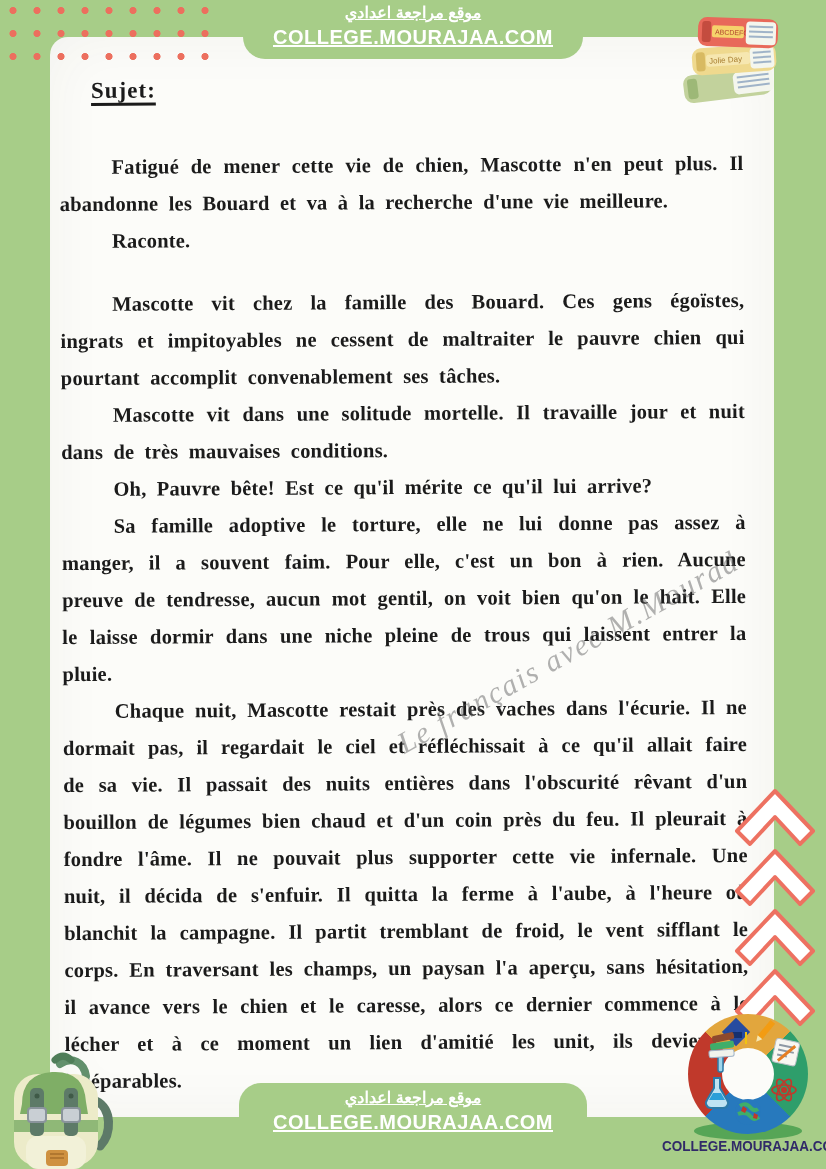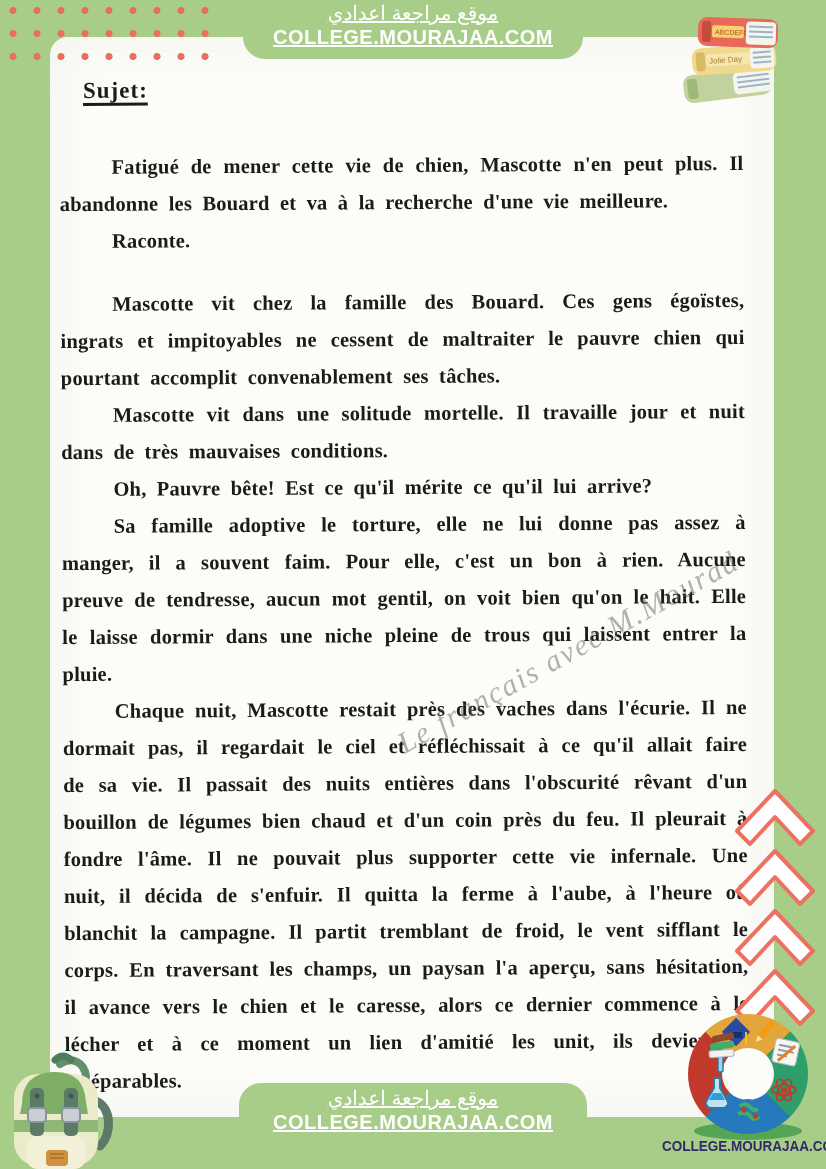--- a/index.html
+++ b/index.html
@@ -17,21 +17,21 @@
   
   .band-top{position:absolute;left:0;top:0;width:826px;height:37px;background:#a7cd88;}
   .band-bottom{position:absolute;left:0;top:1117px;width:826px;height:52px;background:#a7cd88;}
   .tab{
     position:absolute;left:50%;transform:translateX(-50%);
     background:#a7cd88;text-align:center;z-index:6;
   }
   .tab-top{top:0;padding:2px 30px 9px;border-radius:0 0 22px 22px;}
   .tab-bottom{top:1083px;padding:4px 34px 4px;border-radius:22px 22px 0 0;}
   .site-ar{
-    display:block;color:#fff;font-weight:normal;font-size:20px;line-height:22px;
+    display:block;color:#fff;font-weight:bold;font-size:16px;line-height:22px;
     text-decoration:underline;cursor:pointer;
   }
   .site-url{
     display:block;color:#fff;font-weight:bold;font-size:20px;line-height:26px;
     letter-spacing:.5px;text-decoration:underline;cursor:pointer;
   }
   
   .dots{
     position:absolute;left:0;top:0;width:210px;height:66px;z-index:7;
     background-image:radial-gradient(circle,#ec6f5e 3.2px,rgba(0,0,0,0) 3.9px);
@@ -39,21 +39,21 @@
   }
   
   .doc{
     position:absolute;left:62px;top:70px;width:684px;z-index:3;
     font-family:"Liberation Serif", serif;font-weight:bold;color:#1b1b1b;
     font-size:20.5px;line-height:37px;text-align:justify;
     word-spacing:5px;letter-spacing:.2px;
     transform:rotate(-0.35deg);
   }
   .doc-title{
-    display:inline-block;margin:0 0 40px 24px;font-size:23px;letter-spacing:1px;
+    display:inline-block;margin:0 0 40px 32px;font-size:23px;letter-spacing:1px;
     text-decoration:underline;text-decoration-thickness:2.5px;text-underline-offset:5px;
   }
   .doc p{margin:0;text-indent:52px;}
   .doc p.gap-after{margin-bottom:26px;}
   
   .watermark{
     position:absolute;left:568px;top:652px;z-index:4;white-space:nowrap;
     transform:translate(-50%,-50%) rotate(-29deg);
     font-family:"Liberation Serif", serif;font-style:italic;
     font-size:30px;color:rgba(95,95,95,0.48);letter-spacing:2px;

